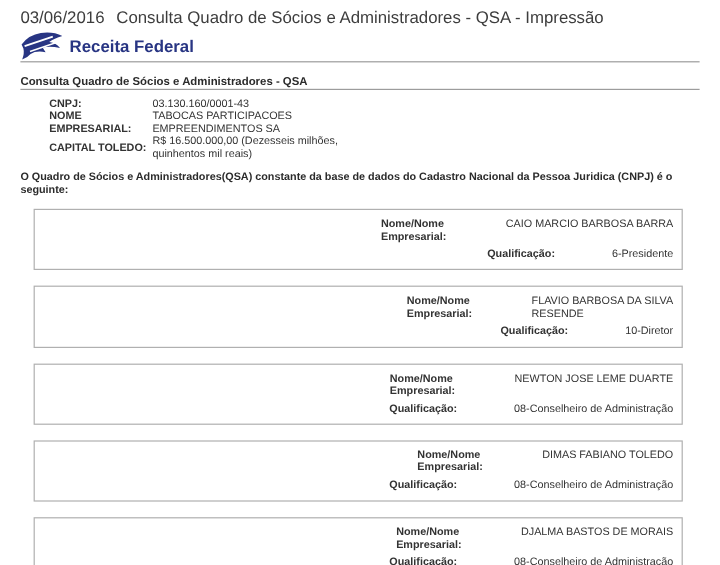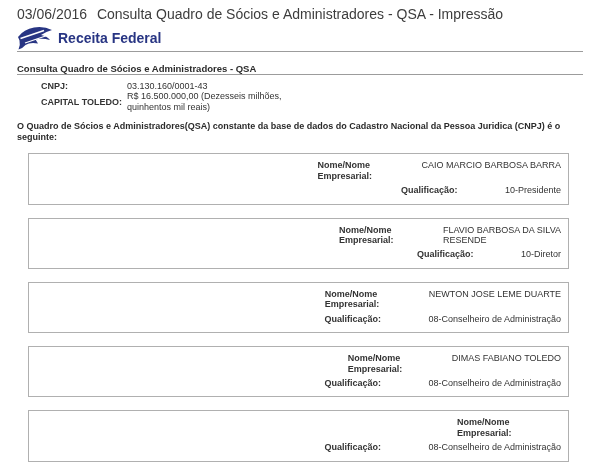--- a/index.html
+++ b/index.html
@@ -70,38 +70,44 @@
   <div class="section-title">Consulta Quadro de Sócios e Administradores - QSA</div>
 
   <hr class="rule rule-section">
 
   <div class="fields">
     <div class="field-row">
       <span class="field-label">CNPJ:</span>
       <span class="field-value">03.130.160/0001-43</span>
     </div>
     <div class="field-row">
+      <span class="field-label">NOME
+EMPRESARIAL:</span>
+      <span class="field-value">TABOCAS PARTICIPACOES
+EMPREENDIMENTOS SA</span>
+    </div>
+    <div class="field-row">
       <span class="field-label">CAPITAL TOLEDO:</span>
       <span class="field-value">R$ 16.500.000,00 (Dezesseis milhões,
 quinhentos mil reais)</span>
     </div>
   </div>
 
   <p class="intro">O Quadro de Sócios e Administradores(QSA) constante da base de dados do Cadastro Nacional da Pessoa Juridica (CNPJ) é o seguinte:</p>
 
   <div class="cards" id="cards">
     <div class="card">
       <div class="card-row">
         <span class="card-label">Nome/Nome
 Empresarial:</span>
         <span class="card-value">CAIO MARCIO BARBOSA BARRA</span>
       </div>
       <div class="card-row">
         <span class="card-label">Qualificação:</span>
-        <span class="card-value">10-Presidente</span>
+        <span class="card-value">6-Presidente</span>
       </div>
     </div>
 
     <div class="card">
       <div class="card-row">
         <span class="card-label">Nome/Nome
 Empresarial:</span>
         <span class="card-value">FLAVIO BARBOSA DA SILVA
 RESENDE</span>
       </div>
@@ -132,20 +138,21 @@
       <div class="card-row">
         <span class="card-label">Qualificação:</span>
         <span class="card-value">08-Conselheiro de Administração</span>
       </div>
     </div>
 
     <div class="card">
       <div class="card-row">
         <span class="card-label">Nome/Nome
 Empresarial:</span>
+        <span class="card-value">DJALMA BASTOS DE MORAIS</span>
       </div>
       <div class="card-row">
         <span class="card-label">Qualificação:</span>
         <span class="card-value">08-Conselheiro de Administração</span>
       </div>
     </div>
   </div>
 
 </div>
 

